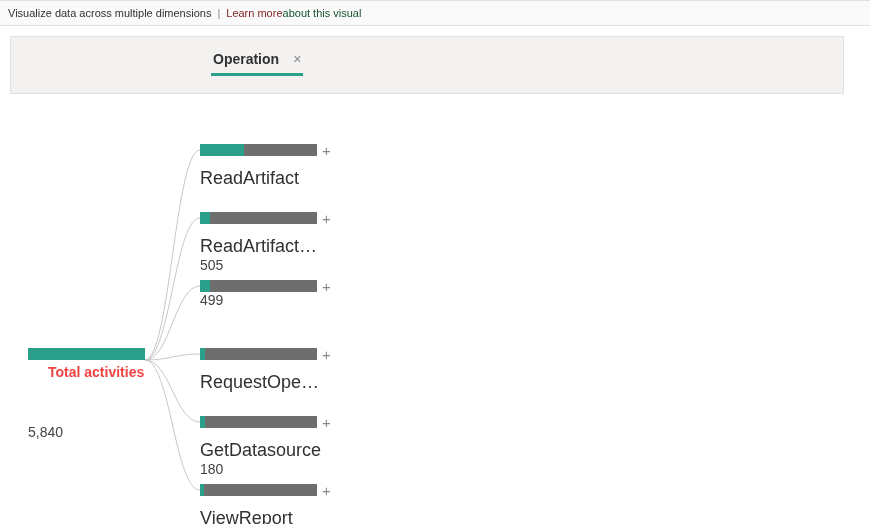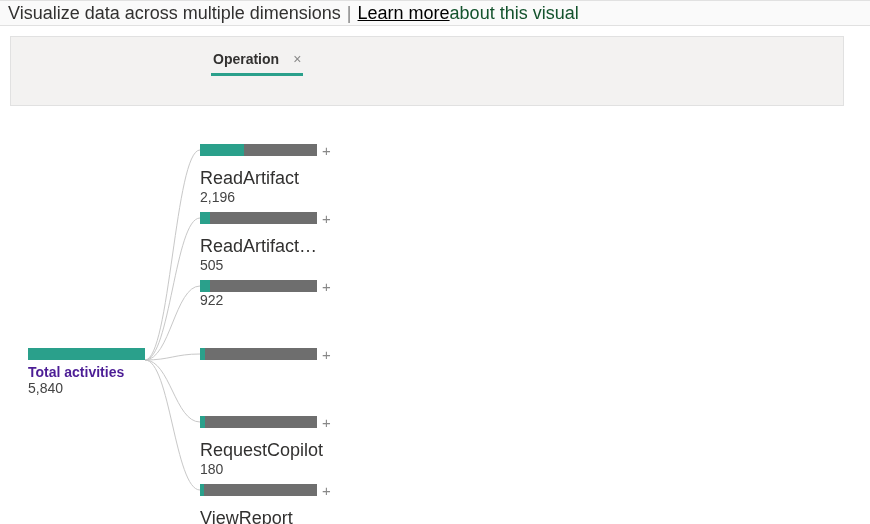--- a/index.html
+++ b/index.html
@@ -14,34 +14,33 @@
       position: relative;
     }
     .top-banner {
       height: 26px;
       border-top: 1px solid #e1e1e1;
       border-bottom: 1px solid #e1e1e1;
       background: #fafafa;
       display: flex;
       align-items: center;
       padding: 0 8px;
-      font-size: 18px;
+      font-size: 11px;
       color: #323130;
     }
     .top-banner .sep { margin: 0 6px; color: #888; }
     .top-banner a {
-      color: #000000;
-      text-decoration: underline;
+      color: #7f1d1d;
       cursor: pointer;
     }
     .top-banner .trail { color: #14532d; }
     
     .grouping-strip {
       margin: 10px 26px 0 10px;
-      height: 70px;
+      height: 58px;
       background: #f3f2f1;
       border: 1px solid #e1e1e1;
       padding: 14px 0 12px 200px;
     }
     .chip {
       display: inline-flex;
       align-items: center;
       gap: 14px;
       font-size: 14px;
       font-weight: 600;
@@ -53,22 +52,22 @@
       font-weight: 400;
       color: #888;
       cursor: pointer;
       font-size: 14px;
     }
 
     .canvas { position: absolute; left: 0; top: 100px; width: 870px; height: 430px; }
     
     .root-node { position: absolute; left: 28px; top: 248px; width: 130px; }
     .root-bar { width: 117px; height: 12px; background: #2aa08b; margin-bottom: 4px; }
-    .root-label { font-weight: 700; font-size: 14px; color: #4c1d95; }
-    .root-value { font-size: 14px; color: #444; }
+    .root-label { font-weight: 700; font-size: 14px; color: #ef4444; margin-left: 20px; }
+    .root-value { font-size: 14px; color: #444; margin-top: 44px; }
 
     .leaf { position: absolute; left: 200px; width: 150px; }
     .leaf-bar {
       width: 117px; height: 12px;
       background: #6e6e6e;
       position: relative;
       overflow: hidden;
     }
     .leaf-bar .fill {
       position: absolute; left:0; top:0; bottom:0;
@@ -123,53 +122,53 @@
     <div class="root-label">Total activities</div>
     <div class="root-value">5,840</div>
   </div>
 
   <div class="leaf" style="top:44px">
     <div class="leaf-bar">
         <div class="fill" style="width: 44px;"></div>
       </div>
     <span class="plus">+</span>
     <div class="leaf-label">ReadArtifact</div>
-    <div class="leaf-value">2,196</div>
   </div>
 
   <div class="leaf" style="top:112px">
     <div class="leaf-bar">
         <div class="fill" style="width: 10px;"></div>
       </div>
     <span class="plus">+</span>
     <div class="leaf-label">ReadArtifact…</div>
     <div class="leaf-value">505</div>
   </div>
 
   <div class="leaf" style="top:180px">
     <div class="leaf-bar">
         <div class="fill" style="width: 10px;"></div>
       </div>
     <span class="plus">+</span>
-    <div class="leaf-value">922</div>
+    <div class="leaf-value">499</div>
   </div>
 
   <div class="leaf" style="top:248px">
     <div class="leaf-bar">
         <div class="fill" style="width: 5px;"></div>
       </div>
     <span class="plus">+</span>
+    <div class="leaf-label">RequestOpenAI</div>
   </div>
 
   <div class="leaf" style="top:316px">
     <div class="leaf-bar">
         <div class="fill" style="width: 5px;"></div>
       </div>
     <span class="plus">+</span>
-    <div class="leaf-label">RequestCopilot</div>
+    <div class="leaf-label">GetDatasource</div>
     <div class="leaf-value">180</div>
   </div>
 
   <div class="leaf" style="top:384px">
     <div class="leaf-bar">
         <div class="fill" style="width: 4px;"></div>
       </div>
     <span class="plus">+</span>
     <div class="leaf-label">ViewReport</div>
     <div class="leaf-value">195</div>

